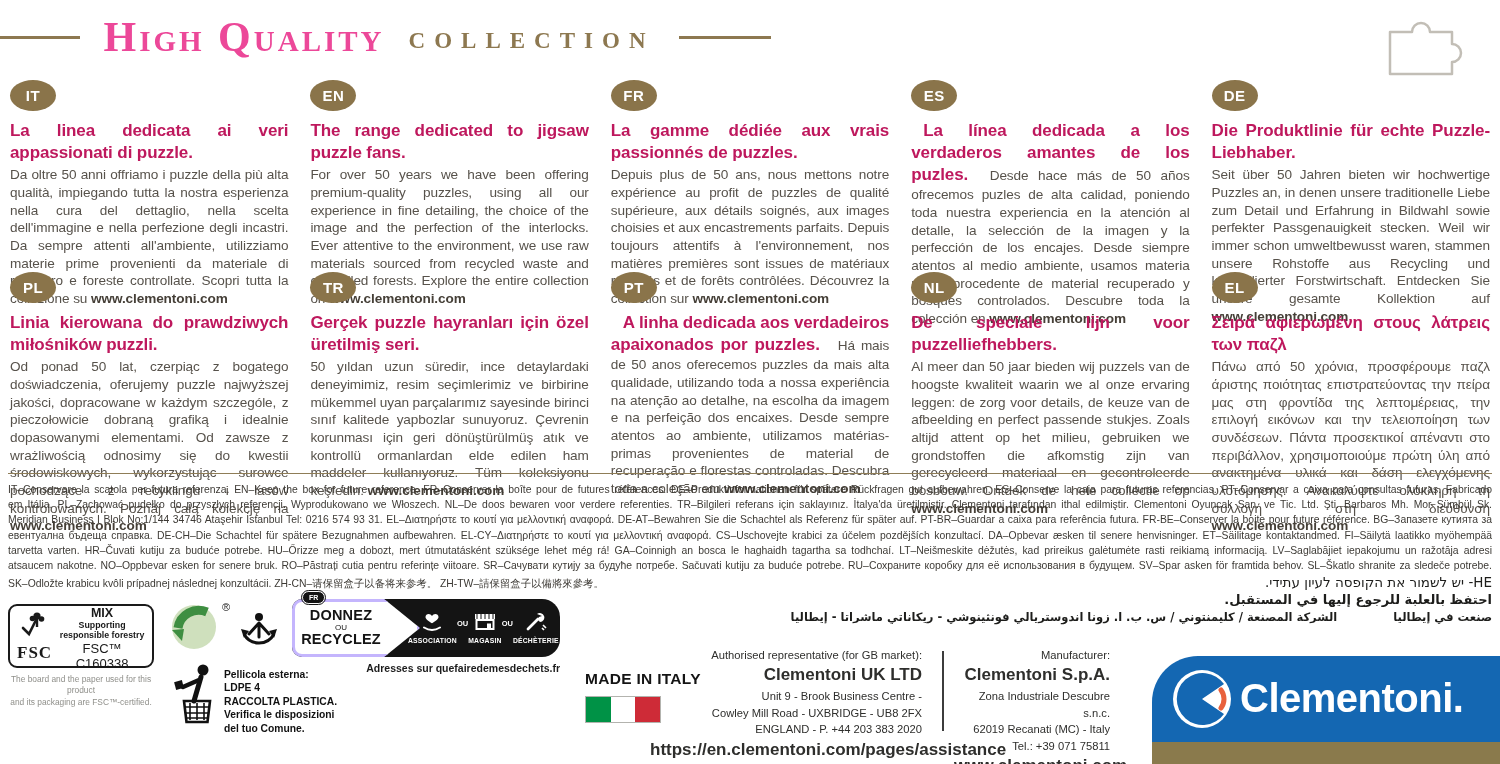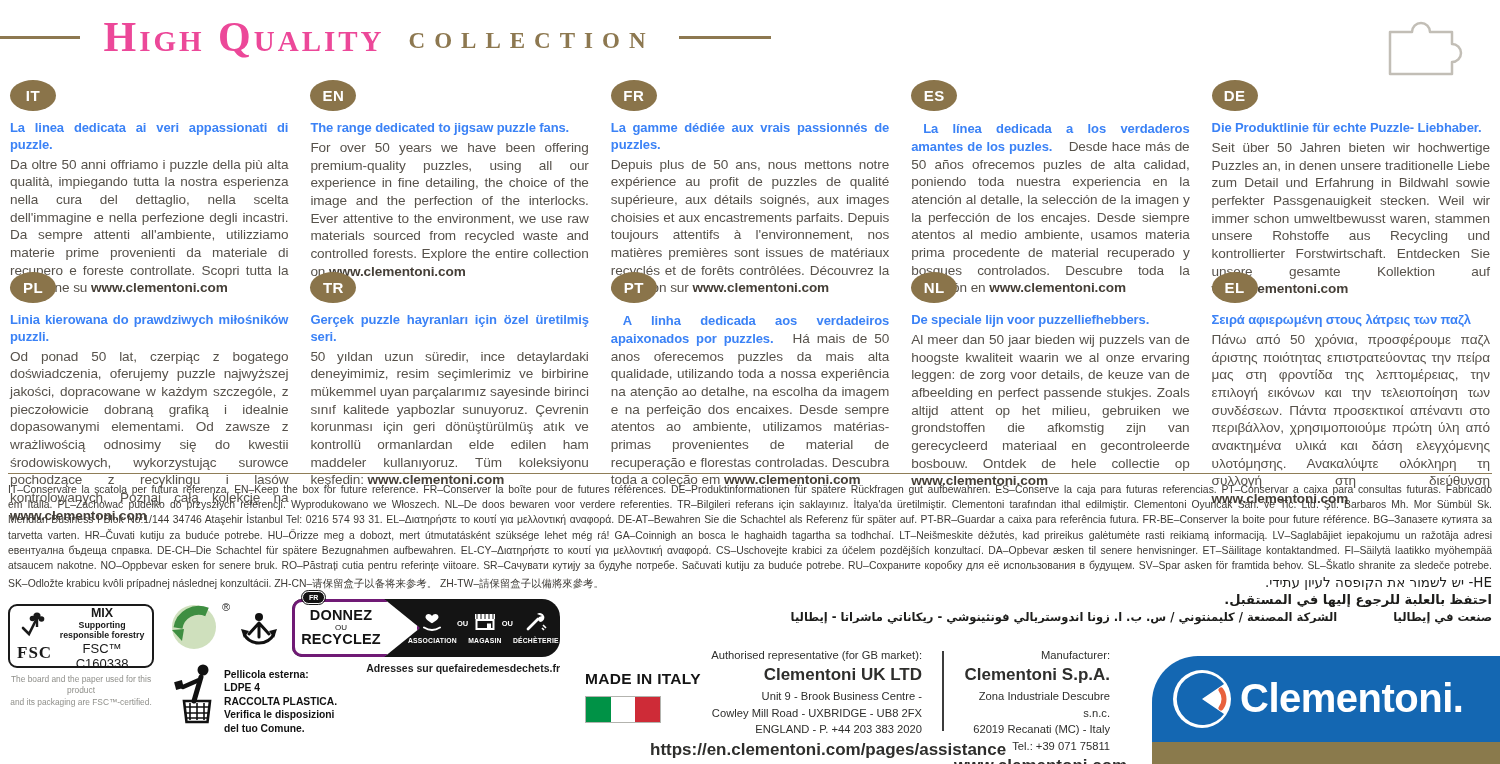--- a/index.html
+++ b/index.html
@@ -21,21 +21,21 @@
 
   
   .grid { position:absolute; top:80px; left:10px; width:1480px;
           display:grid; grid-template-columns:repeat(5,1fr); column-gap:22px; row-gap:14px;
           grid-auto-rows:178px; }
   .badge { display:inline-block; width:46px; height:31px; border-radius:50%;
            background:#8a744a; color:#fff; font-weight:bold; font-size:15px;
            line-height:31px; text-align:center; letter-spacing:.5px; }
   .block-text { margin-top:9px; font-size:13.6px; line-height:1.3; text-align:justify;
                 color:#57524b; letter-spacing:-0.1px; }
-  .head { display:block; font-size:13px; color:#3b82f6; margin-bottom:2px; }
+  .head { display:block; font-size:17px; color:#be185d; margin-bottom:2px; }
   .inline-head .head { display:inline; margin:12px; }
   .site { color:#453f37; }
 
   
   .divider { position:absolute; top:473px; left:8px; width:1484px; height:1px; background:#8f7d57; }
   .fineprint { position:absolute; top:482px; left:8px; width:1484px; color:#3d3a35; }
   .fp-just { font-size:10.4px; line-height:15.2px; text-align:justify; text-align-last:justify; }
   .fp-row7 { display:flex; justify-content:space-between; align-items:baseline; margin-top:1px; }
   .fp-row7-left { font-size:10.4px; }
   .fp-he  { direction:rtl; font-size:13.5px; color:#1d1d1b; font-family:"DejaVu Sans",sans-serif; }
@@ -61,21 +61,21 @@
   .green-dot .reg { position:absolute; right:-12px; top:-2px; font-size:11px; color:#1a1a1a; }
   .triman { position:absolute; left:236px; top:612px; }
   .tidyman { position:absolute; left:170px; top:663px; }
   .plastic-text { position:absolute; left:224px; top:668px; font-size:10.3px; font-weight:bold;
                   line-height:1.3; color:#111; }
 
   
   .donnez { position:absolute; left:292px; top:599px; width:268px; height:58px;
             background:#141414; border-radius:10px 18px 18px 10px; }
   .dz-white { position:absolute; left:0; top:0; bottom:0; width:128px; background:#fff;
-              border:3px solid #701a75; border-radius:10px 0 0 10px;
+              border:3px solid #c4b5fd; border-radius:10px 0 0 10px;
               clip-path:polygon(0 0,72% 0,100% 50%,72% 100%,0 100%);
               display:flex; flex-direction:column; align-items:center; justify-content:center;
               padding-right:30px; color:#141414; z-index:2; }
   .dz-l1,.dz-l3 { font-weight:bold; font-size:14.5px; line-height:1.05; letter-spacing:.2px; }
   .dz-l2 { font-size:8px; line-height:1.1; }
   .dz-fr { position:absolute; left:10px; top:-8px; z-index:3; background:#141414; color:#fff;
            font-size:7px; font-weight:bold; padding:2px 6px; border:1.5px solid #fff;
            outline:1.5px solid #141414; border-radius:8px; }
   .dz-icons { position:absolute; left:104px; right:6px; top:3px; bottom:3px; display:flex;
               align-items:center; justify-content:space-between; padding-left:12px; z-index:2; }
@@ -176,22 +176,22 @@
       <p class="block-text"><b class="head">Σειρά αφιερωμένη στους λάτρεις των παζλ</b><span>Πάνω από 50 χρόνια, προσφέρουμε παζλ άριστης ποιότητας επιστρατεύοντας την πείρα μας στη φροντίδα της λεπτομέρειας, την επιλογή εικόνων και την τελειοποίηση των συνδέσεων. Πάντα προσεκτικοί απέναντι στο περιβάλλον, χρησιμοποιούμε πρώτη ύλη από ανακτημένα υλικά και δάση ελεγχόμενης υλοτόμησης. Ανακαλύψτε ολόκληρη τη συλλογή στη διεύθυνση</span> <b class="site">www.clementoni.com</b></p>
     </div>
 
   </div>
 
   <div class="divider"></div>
   <div class="fineprint">
     <div class="fp-just">IT–Conservare la scatola per futura referenza. EN–Keep the box for future reference. FR–Conserver la boîte pour de futures références. DE–Produktinformationen für spätere Rückfragen gut aufbewahren. ES–Conserve la caja para futuras referencias. PT–Conservar a caixa para consultas futuras. Fabricado</div>
     <div class="fp-just">em Itália. PL–Zachować pudełko do przyszłych referencji. Wyprodukowano we Włoszech. NL–De doos bewaren voor verdere referenties. TR–Bilgileri referans için saklayınız. İtalya'da üretilmiştir. Clementoni tarafından ithal edilmiştir. Clementoni Oyuncak San. ve Tic. Ltd. Şti. Barbaros Mh. Mor Sümbül Sk.</div>
     <div class="fp-just">Meridian Business I Blok No:1/144 34746 Ataşehir İstanbul Tel: 0216 574 93 31. EL–Διατηρήστε το κουτί για μελλοντική αναφορά. DE-AT–Bewahren Sie die Schachtel als Referenz für später auf. PT-BR–Guardar a caixa para referência futura. FR-BE–Conserver la boite pour future référence. BG–Запазете кутията за</div>
+    <div class="fp-just">евентуална бъдеща справка. DE-CH–Die Schachtel für spätere Bezugnahmen aufbewahren. EL-CY–Διατηρήστε το κουτί για μελλοντική αναφορά. CS–Uschovejte krabici za účelem pozdějších konzultací. DA–Opbevar æsken til senere henvisninger. ET–Säilitage kontaktandmed. FI–Säilytä laatikko myöhempää</div>
     <div class="fp-just">tarvetta varten. HR–Čuvati kutiju za buduće potrebe. HU–Őrizze meg a dobozt, mert útmutatásként szüksége lehet még rá! GA–Coinnigh an bosca le haghaidh tagartha sa todhchaí. LT–Neišmeskite dėžutės, kad prireikus galėtumėte rasti reikiamą informaciją. LV–Saglabājiet iepakojumu un ražotāja adresi</div>
-    <div class="fp-just">евентуална бъдеща справка. DE-CH–Die Schachtel für spätere Bezugnahmen aufbewahren. EL-CY–Διατηρήστε το κουτί για μελλοντική αναφορά. CS–Uschovejte krabici za účelem pozdějších konzultací. DA–Opbevar æsken til senere henvisninger. ET–Säilitage kontaktandmed. FI–Säilytä laatikko myöhempää</div>
     <div class="fp-just">atsaucem nakotne. NO–Oppbevar esken for senere bruk. RO–Păstrați cutia pentru referințe viitoare. SR–Сачувати кутију за будуће потребе. Sačuvati kutiju za buduće potrebe. RU–Сохраните коробку для её использования в будущем. SV–Spar asken för framtida behov. SL–Škatlo shranite za sledeče potrebe.</div>
     <div class="fp-row7">
       <span class="fp-row7-left">SK–Odložte krabicu kvôli prípadnej následnej konzultácii.    ZH-CN–请保留盒子以备将来参考。    ZH-TW–請保留盒子以備將來參考。</span>
       <span class="fp-he">HE- יש לשמור את הקופסה לעיון עתידי.</span>
     </div>
     <div class="fp-ar1">احتفظ بالعلبة للرجوع إليها في المستقبل.</div>
     <div class="fp-ar2">
       <span>صنعت في إيطاليا</span>
       <span>الشركة المصنعة / كليمنتوني / س. ب. ا. زونا اندوستريالي فونثينوشي - ريكاناتي ماشراتا - إيطاليا</span>
     </div>

